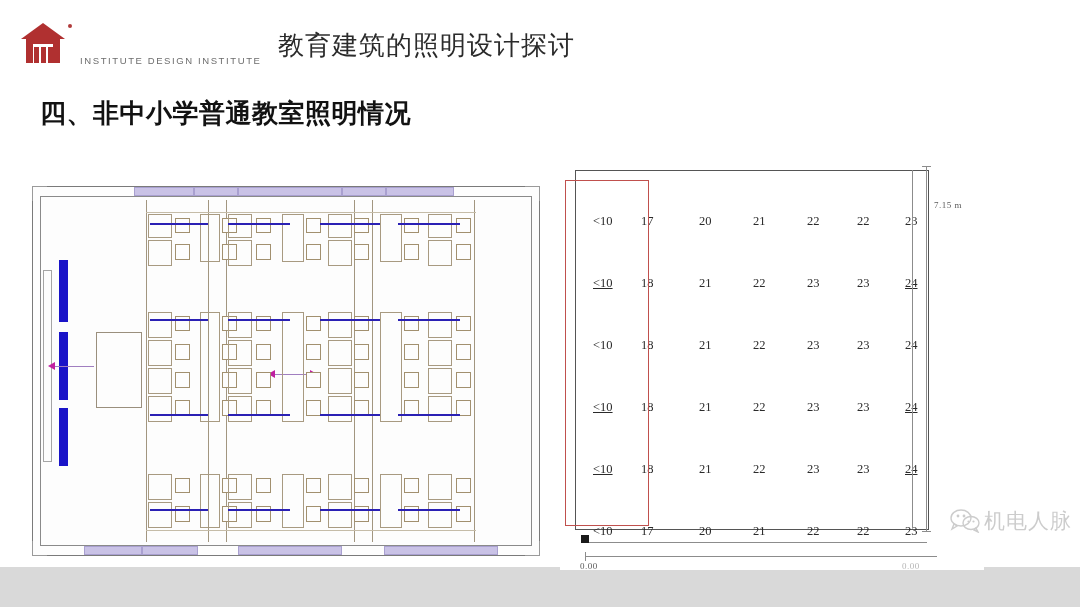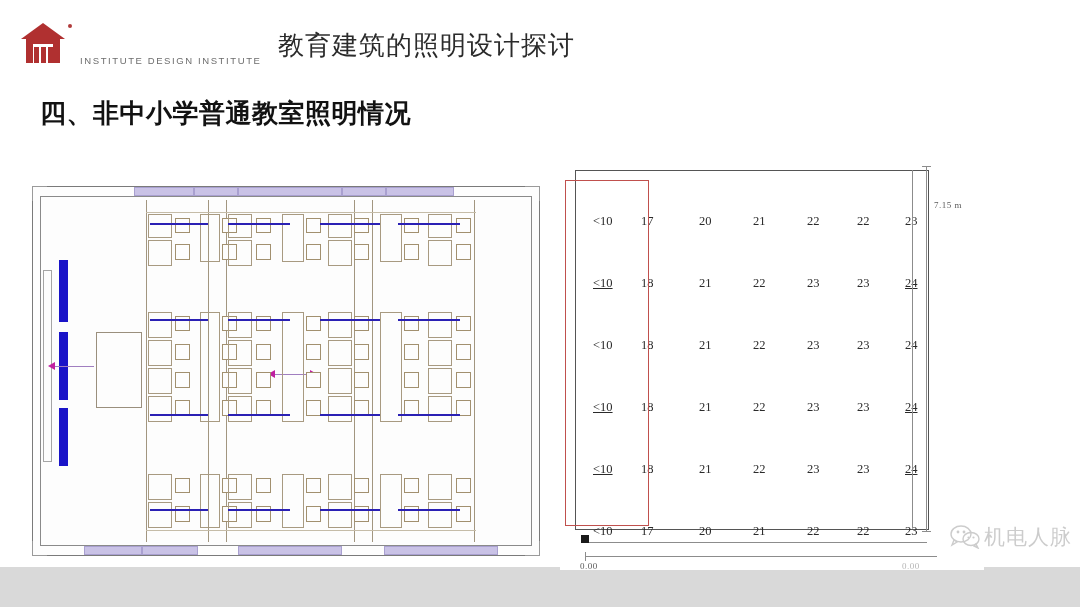--- a/index.html
+++ b/index.html
@@ -91,21 +91,21 @@
   .dim-tick{position:absolute;background:#8c8c8c;}
   .dim-label{
     position:absolute;font-size:9px;color:#5a5a5a;white-space:nowrap;letter-spacing:0.5px;
     font-family:"Liberation Serif","DejaVu Serif",serif;
   }
   .dim-bot{position:absolute;left:25px;top:390px;width:342px;height:1px;background:#8c8c8c;}
   .dim-bot2{position:absolute;left:25px;top:404px;width:352px;height:1px;background:#8c8c8c;}
   .origin-sq{position:absolute;left:21px;top:383px;width:8px;height:8px;background:#1a1a1a;}
 
   
-  .watermark{position:absolute;right:8px;bottom:16px;display:flex;align-items:center;gap:4px;opacity:.5;}
+  .watermark{position:absolute;right:8px;bottom:32px;display:flex;align-items:center;gap:4px;opacity:.5;}
   .wm-text{
     font-size:21px;color:#9a9a9a;letter-spacing:1px;white-space:nowrap;
     font-family:"DejaVu Sans",sans-serif;
   }
 </style>
 </head>
 <body>
 
 <div class="slide">
 

